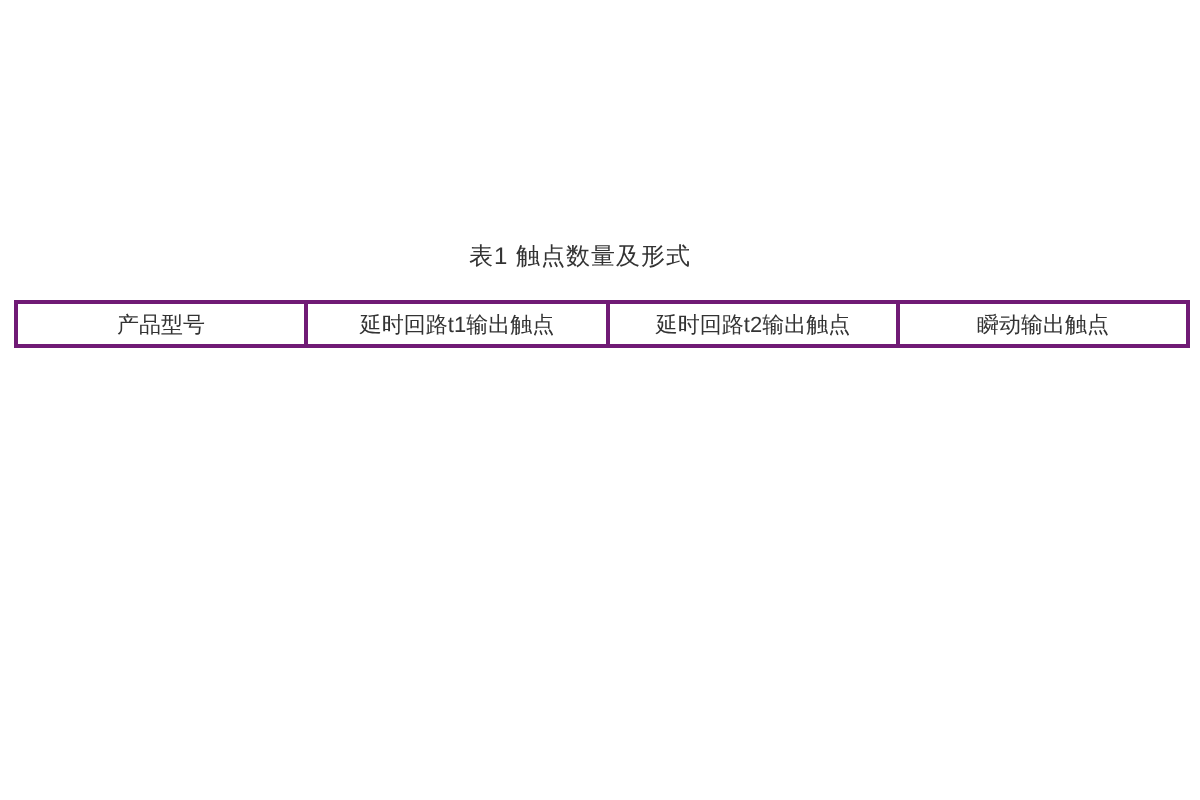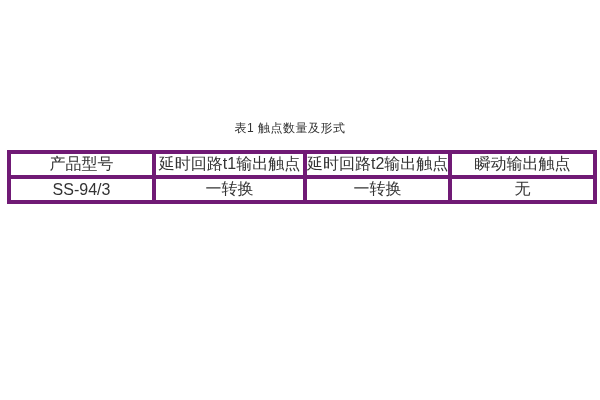--- a/index.html
+++ b/index.html
@@ -28,26 +28,26 @@
   table.contacts-table {
     position: absolute;
     left: 7px;
     top: 150px;
     width: 586px;
     border-collapse: collapse;
     table-layout: fixed;
   }
   table.contacts-table th,
   table.contacts-table td {
-    border: 4px solid #701a75;
+    border: 2px solid #701a75;
     height: 20px;
     padding: 0;
     text-align: center;
     vertical-align: middle;
-    font-size: 16px;
+    font-size: 11px;
     font-weight: normal;
     color: #333333;
     white-space: nowrap;
     overflow: hidden;
   }
 </style>
 </head>
 <body>
 
 <div class="table-title">表1 触点数量及形式</div>
@@ -61,20 +61,14 @@
   </colgroup>
   <thead>
     <tr>
       <th>产品型号</th>
       <th>延时回路t1输出触点</th>
       <th>延时回路t2输出触点</th>
       <th>瞬动输出触点</th>
     </tr>
   </thead>
   <tbody>
-    <tr>
-      <td>SS-94/3</td>
-      <td>一转换</td>
-      <td>一转换</td>
-      <td>无</td>
-    </tr>
   </tbody>
 </table>
 
 </body></html>

